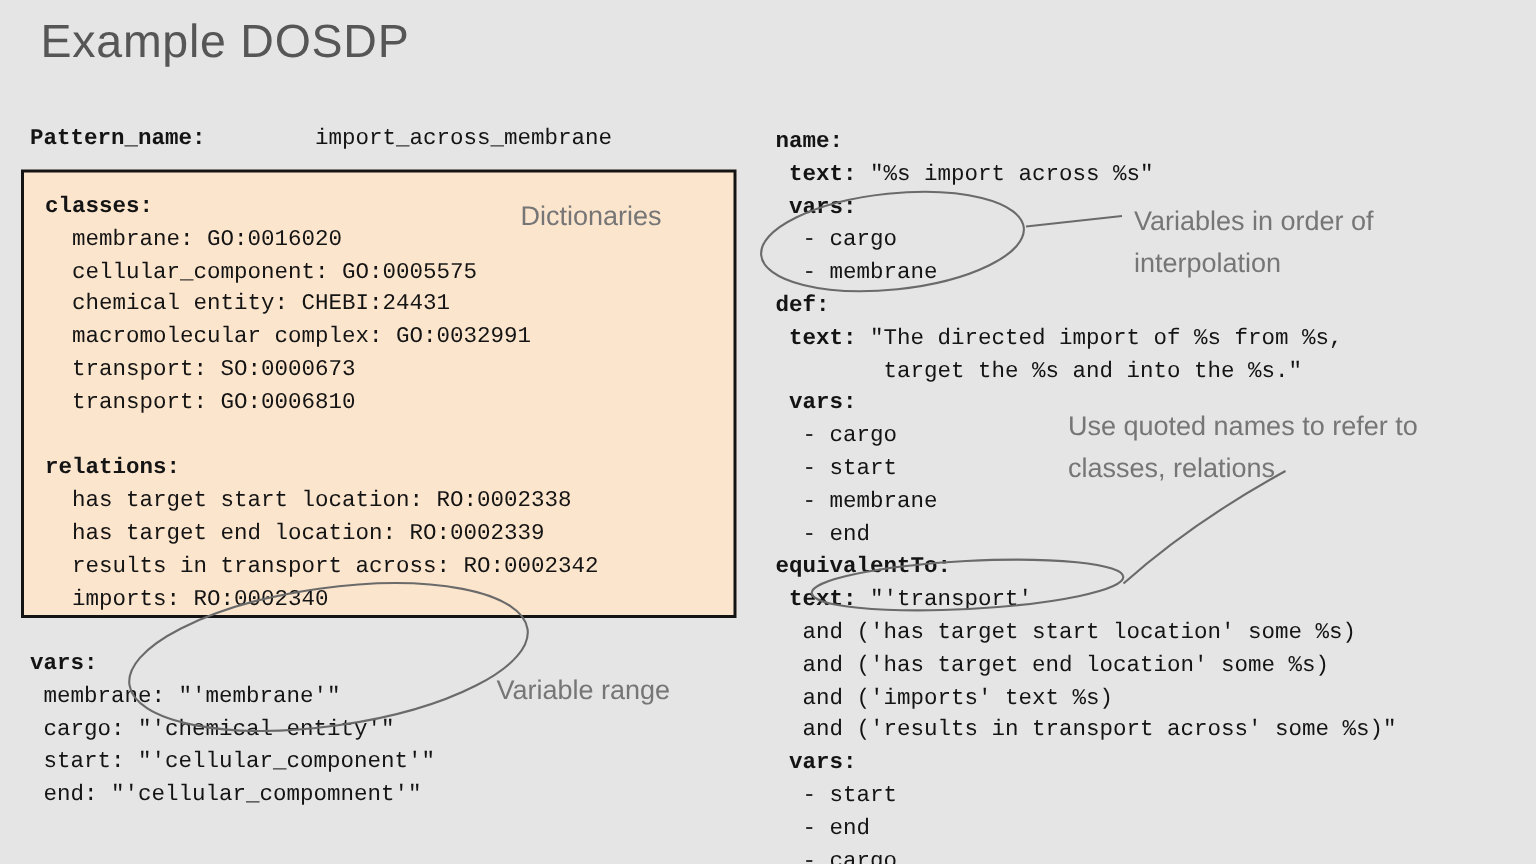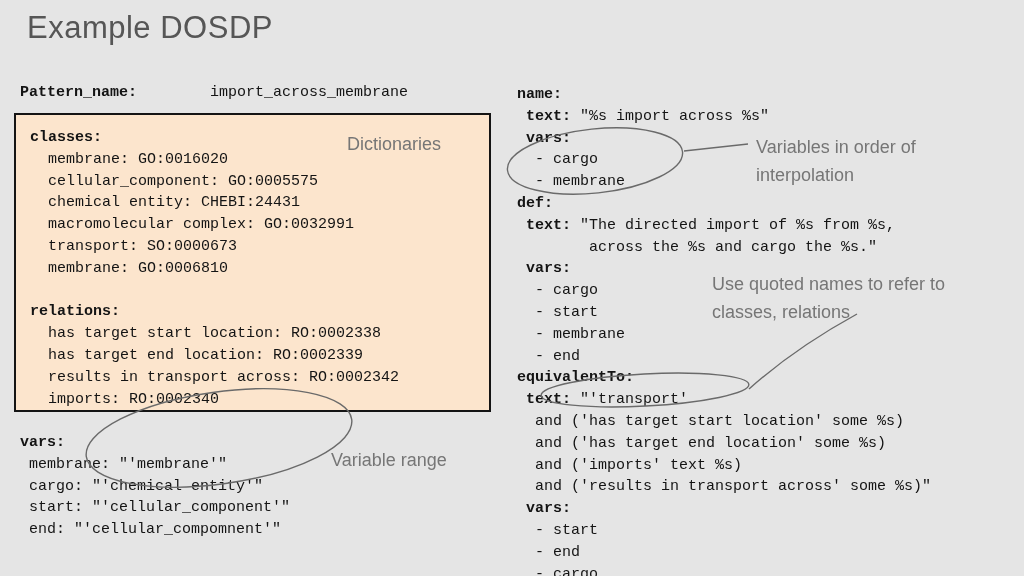--- a/index.html
+++ b/index.html
@@ -60,21 +60,21 @@
   </div>
 
   <div id="dict-box">
     <div class="code">
         <div class="ln"><span class="b">classes:</span><span></span></div>
         <div class="ln"><span class="b"></span><span>  membrane: GO:0016020</span></div>
         <div class="ln"><span class="b"></span><span>  cellular_component: GO:0005575</span></div>
         <div class="ln"><span class="b"></span><span>  chemical entity: CHEBI:24431</span></div>
         <div class="ln"><span class="b"></span><span>  macromolecular complex: GO:0032991</span></div>
         <div class="ln"><span class="b"></span><span>  transport: SO:0000673</span></div>
-        <div class="ln"><span class="b"></span><span>  membrane: GO:0006810</span></div>
+        <div class="ln"><span class="b"></span><span>  transport: GO:0006810</span></div>
         <div class="ln"><span class="b"></span><span></span></div>
         <div class="ln"><span class="b">relations:</span><span></span></div>
         <div class="ln"><span class="b"></span><span>  has target start location: RO:0002338</span></div>
         <div class="ln"><span class="b"></span><span>  has target end location: RO:0002339</span></div>
         <div class="ln"><span class="b"></span><span>  results in transport across: RO:0002342</span></div>
         <div class="ln"><span class="b"></span><span>  imports: RO:0002340</span></div>
       </div>
   </div>
 
   <div class="note" id="note-dictionaries">Dictionaries</div>
@@ -90,21 +90,21 @@
   <div class="note" id="note-variable-range">Variable range</div>
 
   <div class="code" id="right-yaml-block">
       <div class="ln"><span class="b">name:</span><span></span></div>
       <div class="ln"><span class="b"> text:</span><span> "%s import across %s"</span></div>
       <div class="ln"><span class="b"> vars:</span><span></span></div>
       <div class="ln"><span class="b"></span><span>  - cargo</span></div>
       <div class="ln"><span class="b"></span><span>  - membrane</span></div>
       <div class="ln"><span class="b">def:</span><span></span></div>
       <div class="ln"><span class="b"> text:</span><span> "The directed import of %s from %s,</span></div>
-      <div class="ln"><span class="b"></span><span>        across the %s and cargo the %s."</span></div>
+      <div class="ln"><span class="b"></span><span>        target the %s and into the %s."</span></div>
       <div class="ln"><span class="b"> vars:</span><span></span></div>
       <div class="ln"><span class="b"></span><span>  - cargo</span></div>
       <div class="ln"><span class="b"></span><span>  - start</span></div>
       <div class="ln"><span class="b"></span><span>  - membrane</span></div>
       <div class="ln"><span class="b"></span><span>  - end</span></div>
       <div class="ln"><span class="b">equivalentTo:</span><span></span></div>
       <div class="ln"><span class="b"> text:</span><span> "'transport'</span></div>
       <div class="ln"><span class="b"></span><span>  and ('has target start location' some %s)</span></div>
       <div class="ln"><span class="b"></span><span>  and ('has target end location' some %s)</span></div>
       <div class="ln"><span class="b"></span><span>  and ('imports' text %s)</span></div>

